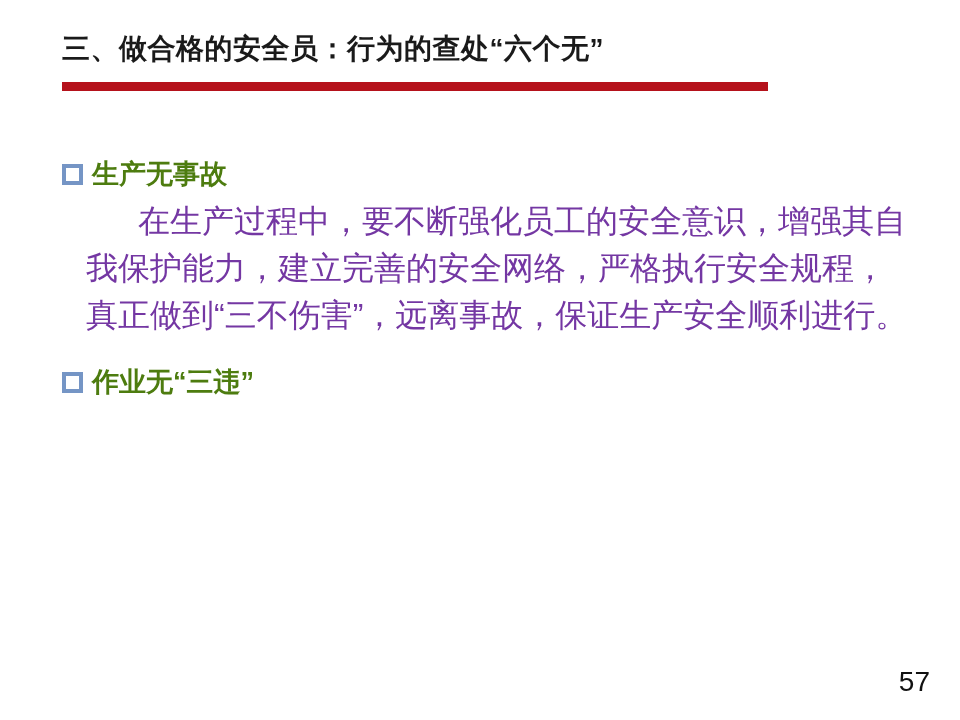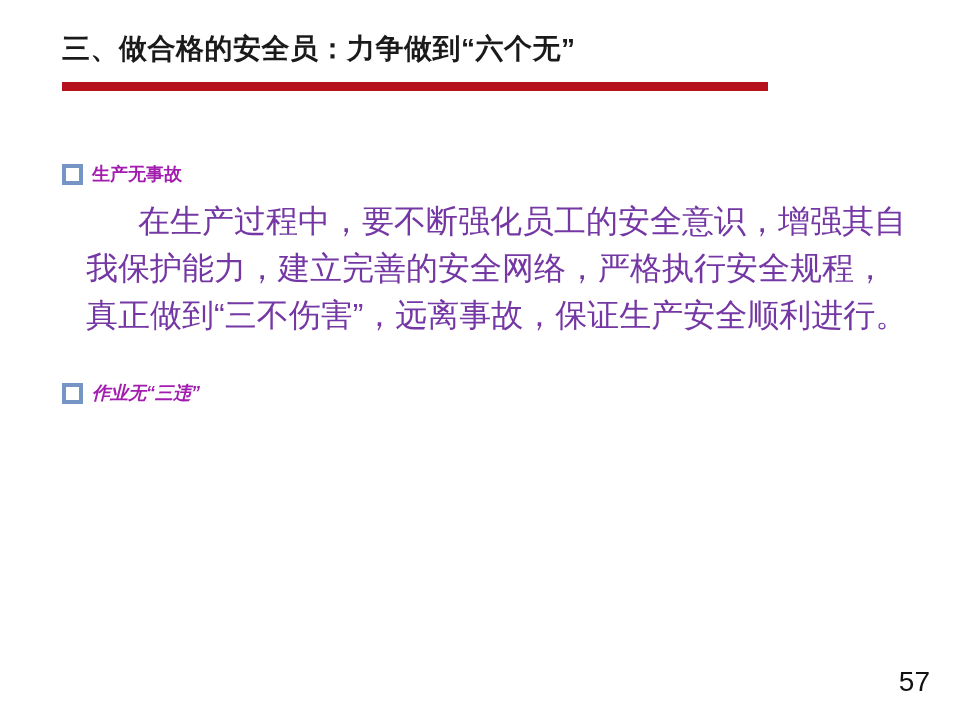--- a/index.html
+++ b/index.html
@@ -38,40 +38,39 @@
     background: #b5121b;
   }
   
   .content {
     position: absolute;
     left: 62px;
     top: 158px;
     width: 846px;
   }
   .section + .section {
-    margin-top: 38px;
-    font-style: italic;
+    margin-top: 27px;
   }
   .heading-row {
     display: flex;
     align-items: center;
     gap: 9px;
     margin: 0 0 8px 0;
   }
   .bullet-square {
     flex: 0 0 auto;
     width: 13px;
     height: 13px;
     border: 4px solid #7595c5;
     background: #ffffff;
   }
   .section-heading {
-    font-size: 18px;
+    font-size: 27px;
     font-weight: bold;
-    color: #a21caf;
+    color: #4d7c0f;
     line-height: 32px;
     white-space: nowrap;
   }
   .section-body {
     margin: 0 0 0 24px;
     font-size: 32px;
     line-height: 47px;
     color: #7437a3;
     text-indent: 52px;
     text-align: left;
@@ -84,21 +83,21 @@
     font-size: 28px;
     color: #111111;
   }
 </style>
 </head>
 <body>
 
 <div class="slide">
 
   <div class="title-wrap">
-    <h1 class="slide-title">三、做合格的安全员：力争做到“六个无”</h1>
+    <h1 class="slide-title">三、做合格的安全员：行为的查处“六个无”</h1>
     <div class="title-rule"></div>
   </div>
 
   <div class="content">
 
     <div class="section">
       <div class="heading-row">
         <span class="bullet-square"></span>
         <span class="section-heading">生产无事故</span>
       </div>

